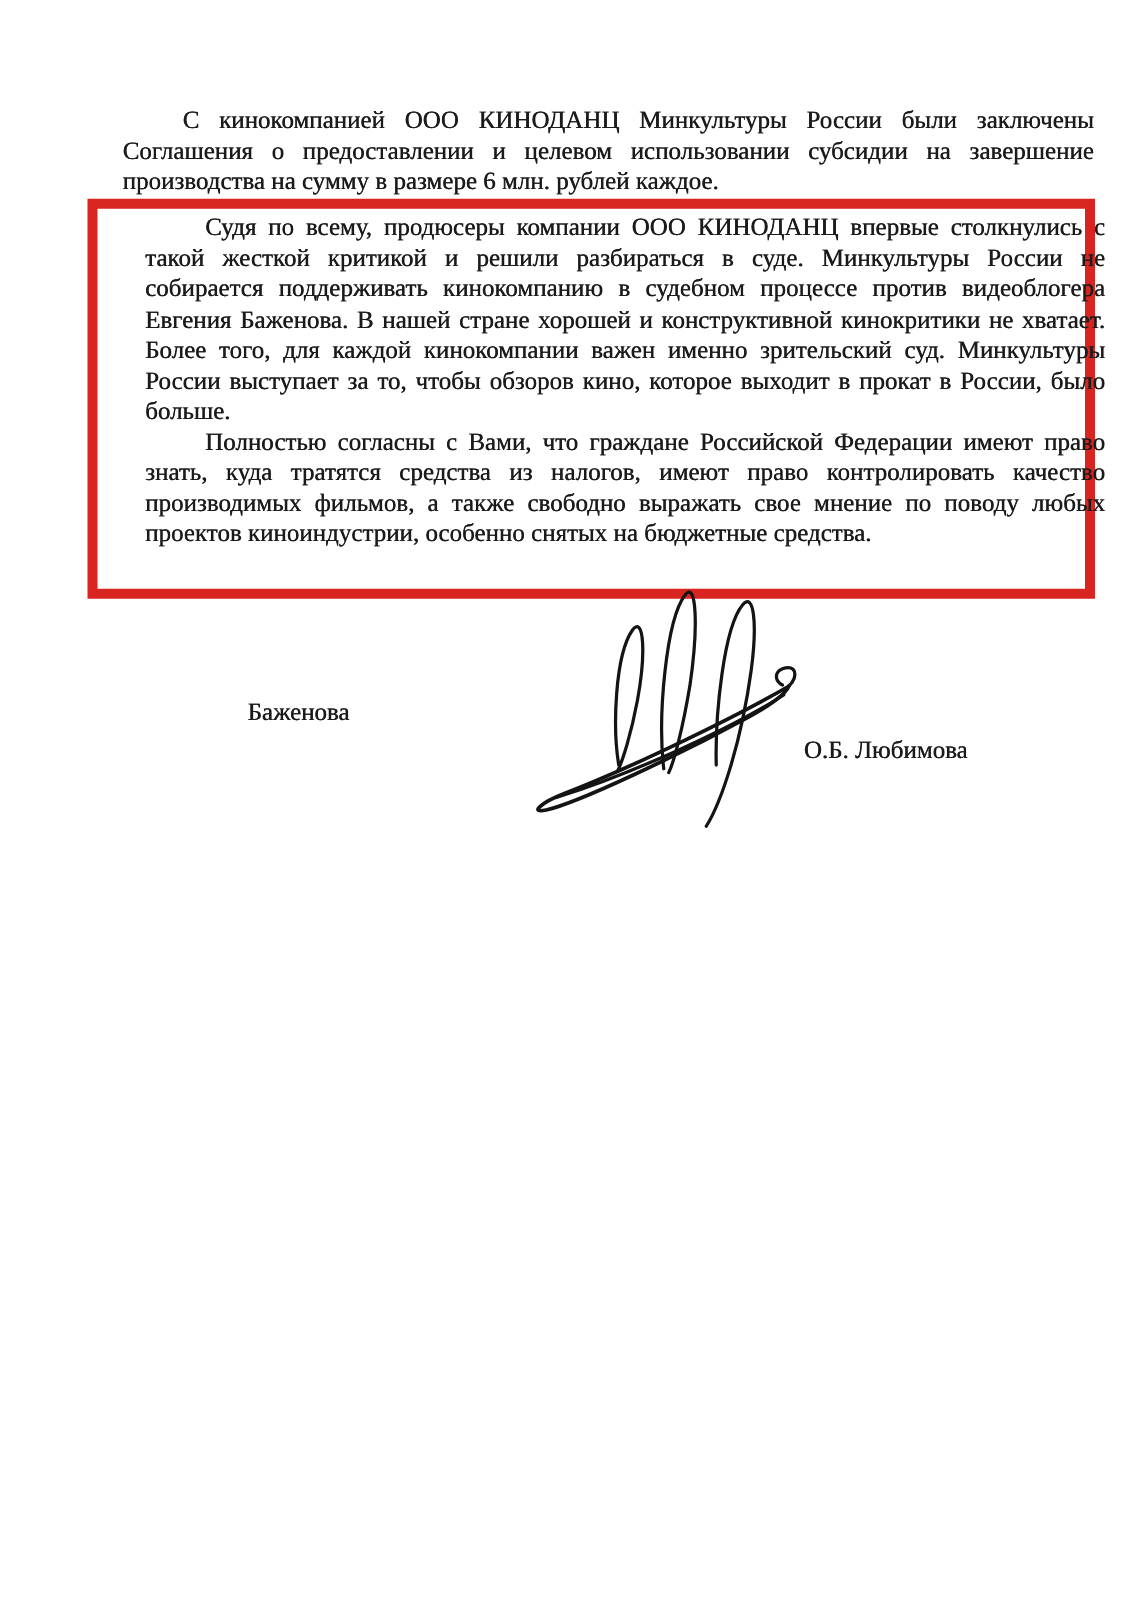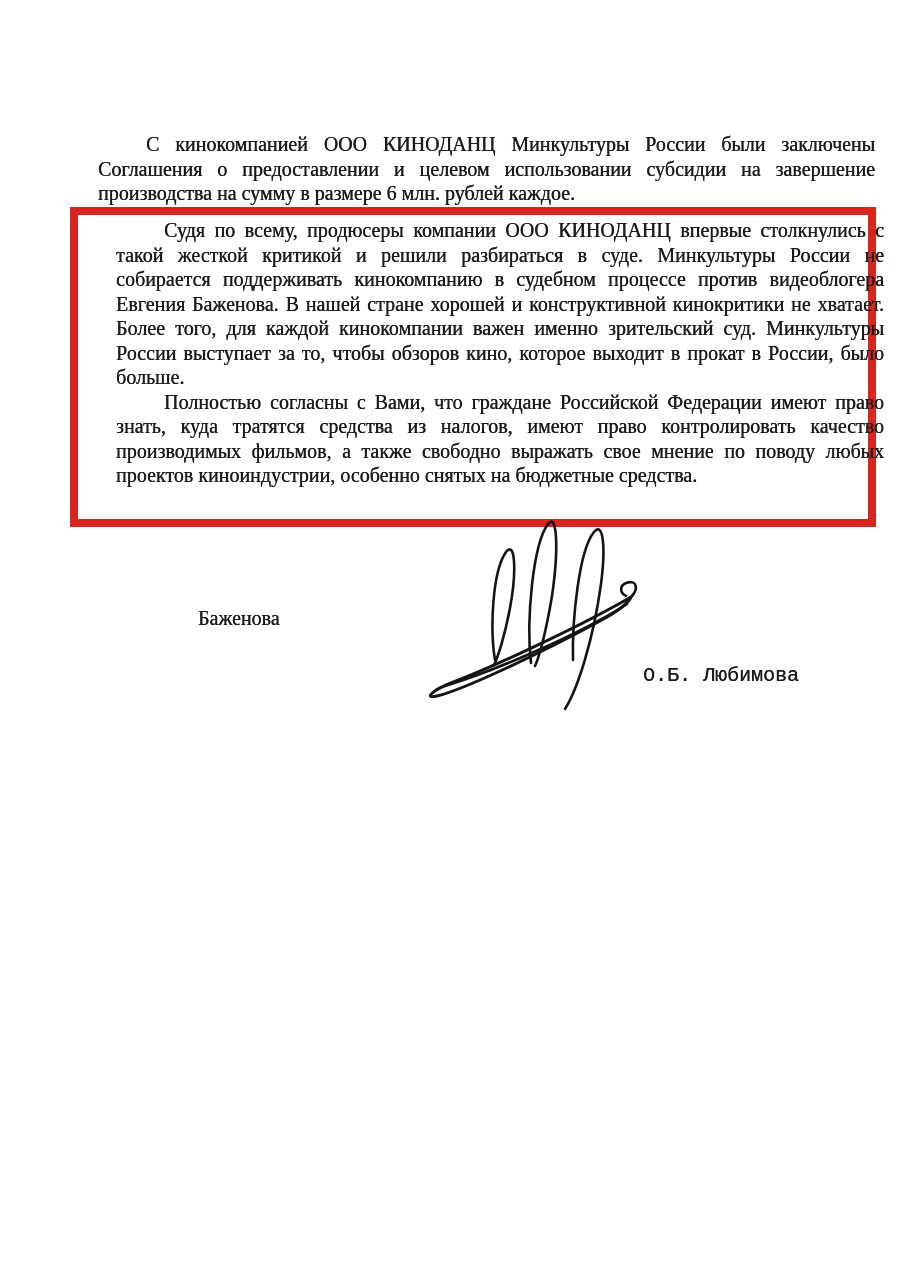--- a/index.html
+++ b/index.html
@@ -7,21 +7,20 @@
   body {
     width: 900px; height: 1280px;
     font-family: "Liberation Serif", "DejaVu Serif", serif;
     color: #1b1b1b;
   }
   .page {
     position: relative;
     width: 900px; height: 969px;
     background: #ffffff;
     overflow: hidden;
-    margin-top: 48px;
   }
   .body-text {
     font-size: 20px;
     line-height: 24.5px;
     text-align: justify;
     text-shadow: 0.35px 0 0 currentColor;
   }
   .body-text p { text-indent: 48px; margin: 0; }
   .opening-paragraph {
     position: absolute;
@@ -39,21 +38,21 @@
     left: 116px; top: 170px; width: 768px;
   }
   .sig-line {
     position: absolute;
     font-size: 20px;
     white-space: nowrap;
     text-shadow: 0.35px 0 0 currentColor;
   }
   .sig-title-1 { left: 198px; top: 559px; }
   .sig-title-2 { left: 162px; top: 584px; }
-  .sig-name   { left: 643px; top: 616px; font-family: Liberation Mono, monospace; }
+  .sig-name   { left: 643px; top: 589px; }
   .signature-svg {
     position: absolute;
     left: 393px; top: 452px;
     width: 310px; height: 230px;
   }
   .footer-contact {
     position: absolute;
     left: 107px; top: 1151px;
     font-size: 18px;
     line-height: 14.5px;

